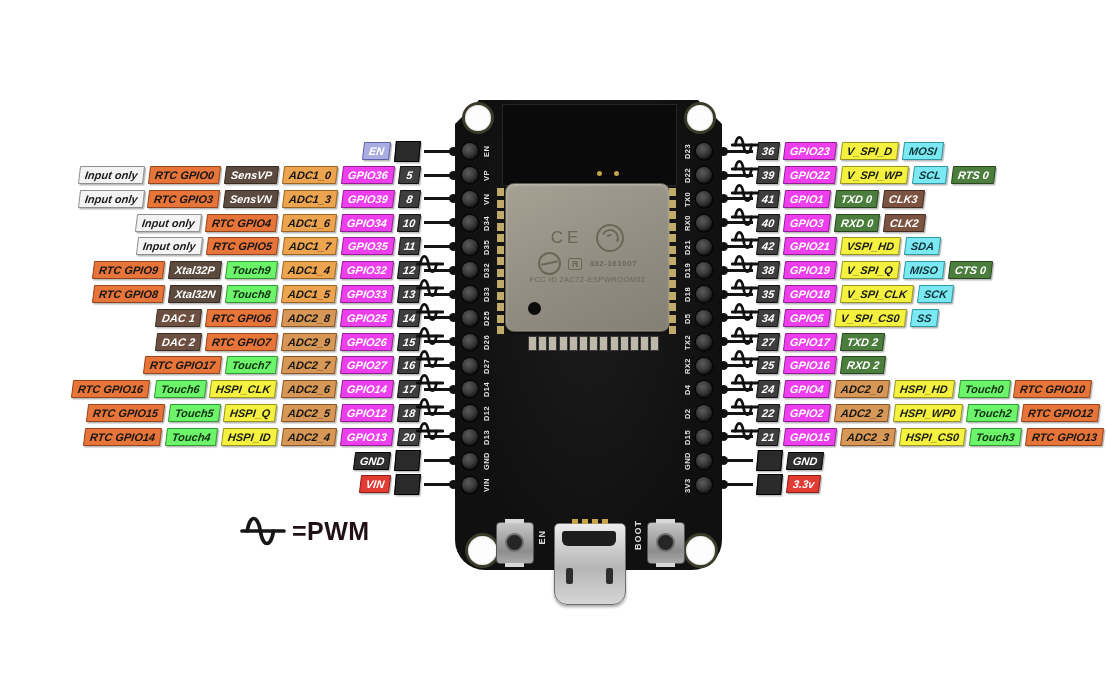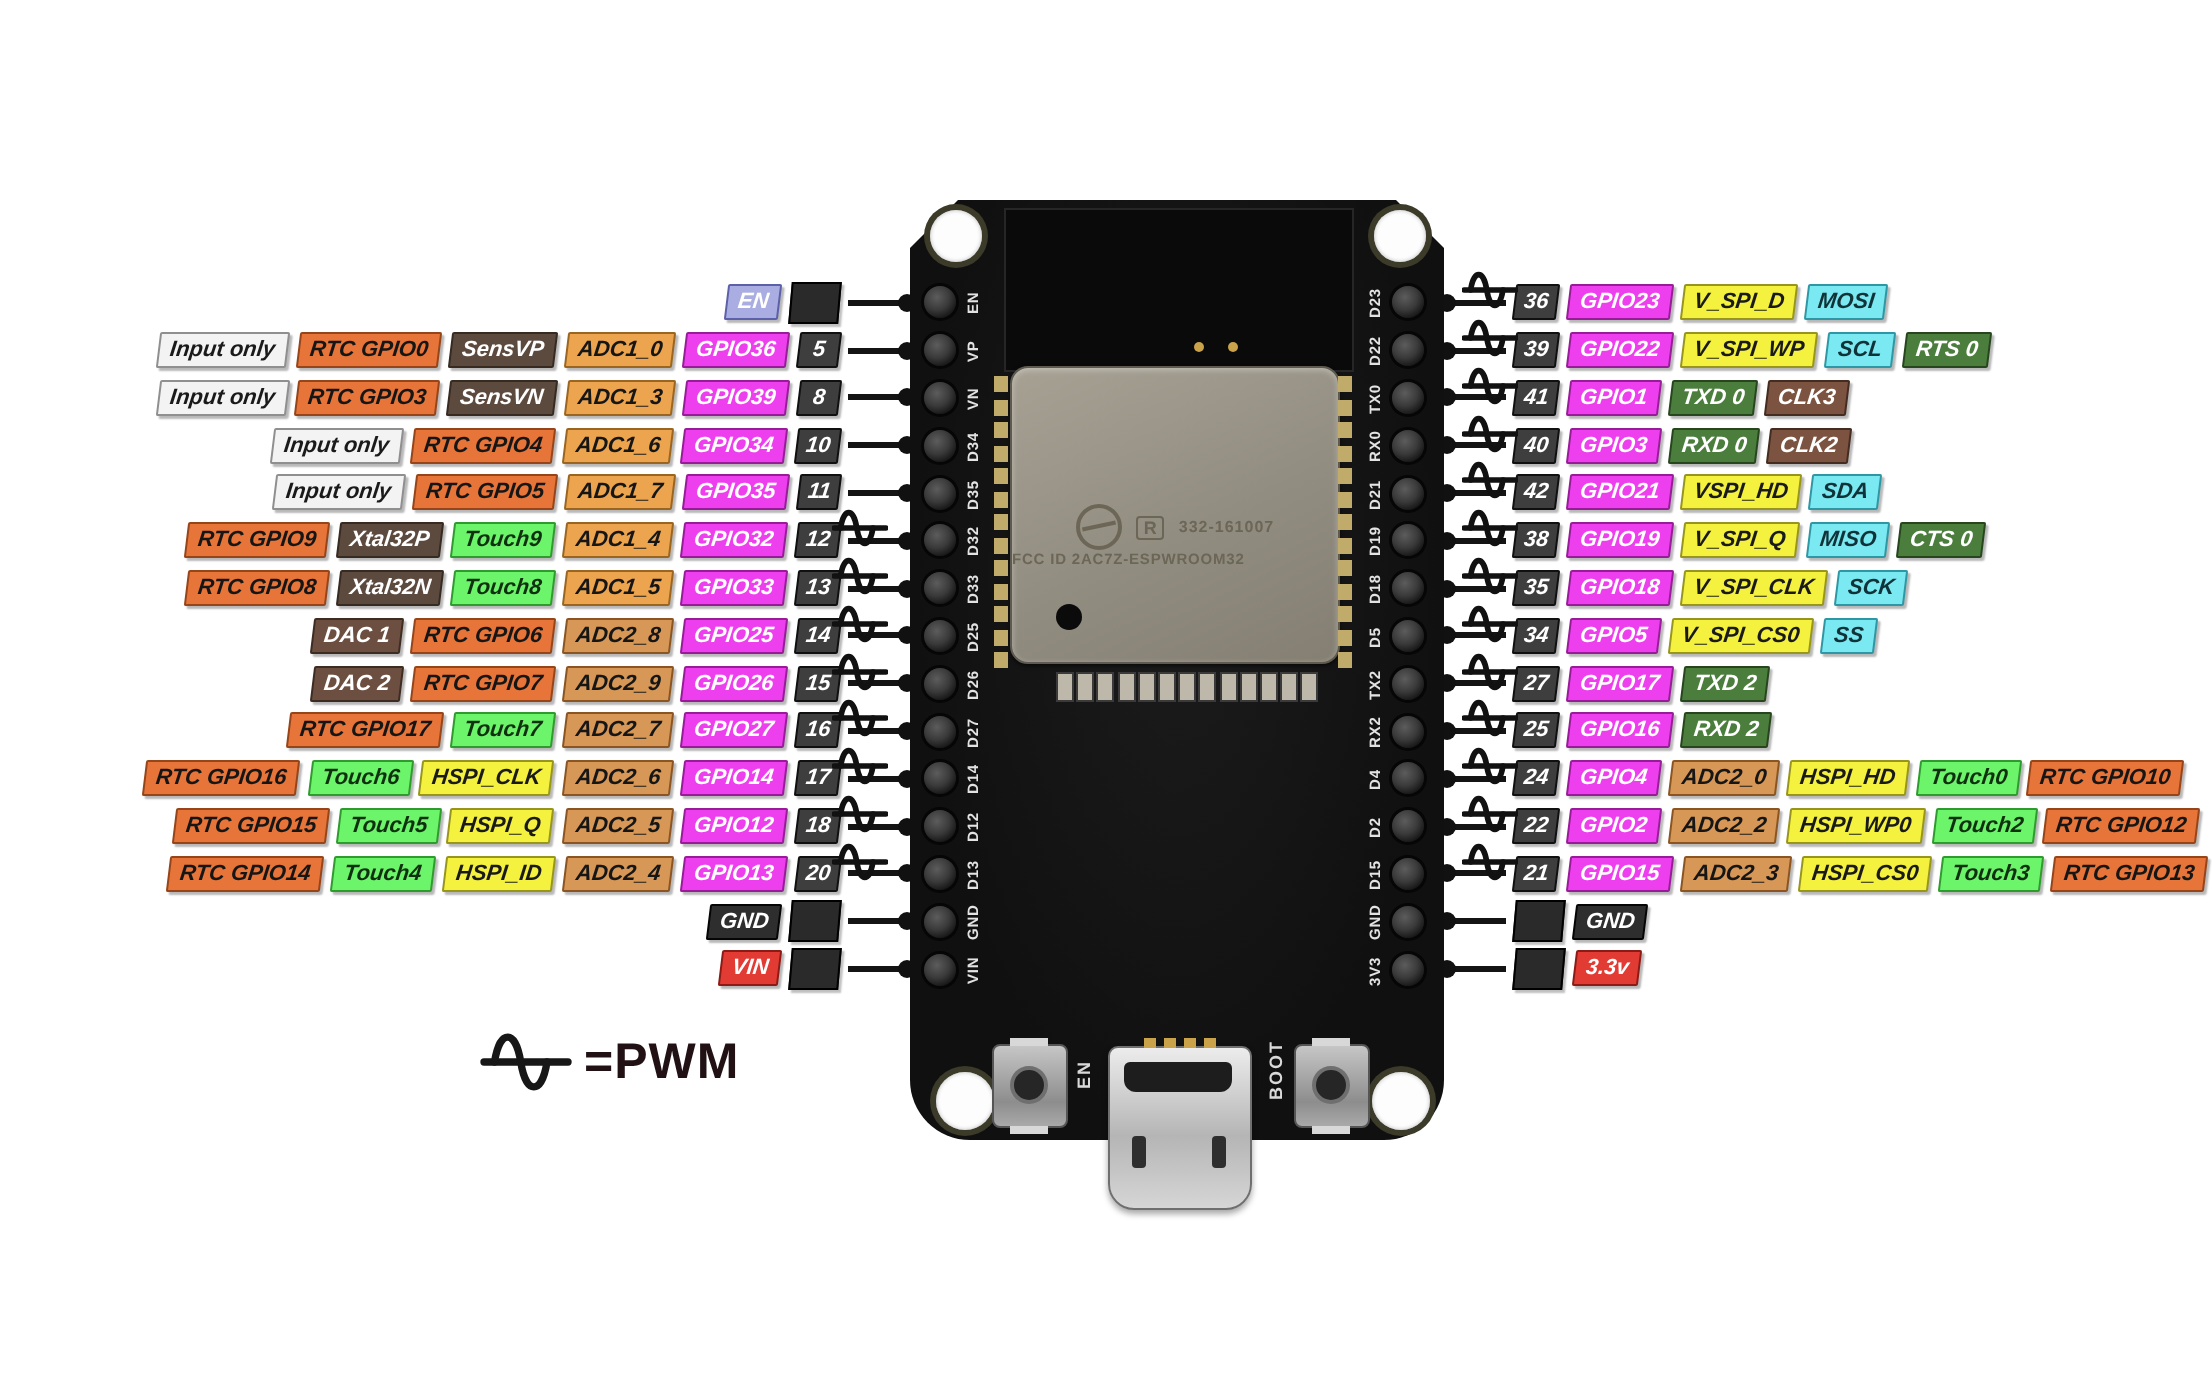--- a/index.html
+++ b/index.html
@@ -61,21 +61,21 @@
   .ce{font-size:17px;letter-spacing:4px;font-weight:400;}
   .swirl{width:24px;height:24px;border:2px solid #6b6656;border-radius:50%;position:relative;transform:rotate(-18deg);}
   .swirl::before{content:"";position:absolute;inset:3px;border:2px solid transparent;border-top-color:#6b6656;
                  border-right-color:#6b6656;border-radius:50%;}
   .swirl::after{content:"";position:absolute;inset:8px;border:2px solid transparent;border-top-color:#6b6656;border-radius:50%;}
   .sk-row3{position:absolute;left:0;top:68px;width:100%;display:flex;justify-content:center;align-items:center;gap:7px;}
   .certcircle{width:19px;height:19px;border:2px solid #6b6656;border-radius:50%;position:relative;}
   .certcircle::before{content:"";position:absolute;left:1px;right:1px;top:8px;height:2px;background:#6b6656;transform:rotate(-12deg);}
   .rbox{border:1.3px solid #6b6656;font-size:9px;font-weight:bold;padding:0 3px;border-radius:2px;}
   .certnum{font-size:8px;font-weight:bold;letter-spacing:.5px;}
-  .sk-row4{position:absolute;left:0;top:91px;width:100%;text-align:left;font-size:7.5px;font-weight:bold;letter-spacing:.4px;}
+  .sk-row4{position:absolute;left:0;top:91px;width:100%;text-align:center;font-size:7.5px;font-weight:normal;letter-spacing:.4px;}
   .pin1-dot{position:absolute;left:22px;top:118px;width:13px;height:13px;border-radius:50%;background:#0b0b0b;}
 
   .pad{position:absolute;background:#c0ab6a;}
   .bpad{position:absolute;background:#bdb8aa;border:1px solid #3a3a3a;}
   .hole{position:absolute;width:16px;height:16px;border-radius:50%;
         background:radial-gradient(circle at 40% 35%,#5c5c5c 0%,#3a3a3a 45%,#181818 75%);
         box-shadow:0 0 0 1.5px #060606;}
   .vlabel{position:absolute;width:14px;height:23px;writing-mode:vertical-rl;transform:rotate(180deg);
           font-size:7.5px;font-weight:bold;color:#e3e3e3;text-align:center;letter-spacing:.4px;line-height:14px;}
 
@@ -442,20 +442,24 @@
     <div class="mhole" style="left:10px;top:5px;width:26px;height:26px;"></div>
     <div class="mhole" style="left:232px;top:5px;width:26px;height:26px;"></div>
     <div class="mhole" style="left:13px;top:436px;width:29px;height:29px;"></div>
     <div class="mhole" style="left:231px;top:436px;width:29px;height:29px;"></div>
 
     <div id="antenna"></div>
     <div class="gold-dot" style="left:142px;top:71px;"></div>
     <div class="gold-dot" style="left:159px;top:71px;"></div>
 
     <div id="shield">
+      <div class="sk-row2">
+        <span class="ce">CE</span>
+        <span class="swirl"></span>
+      </div>
       <div class="sk-row3">
         <span class="certcircle"></span>
         <span class="rbox">R</span>
         <span class="certnum">332-161007</span>
       </div>
       <div class="sk-row4"><span>FCC ID 2AC7Z-ESPWROOM32</span></div>
       <div class="pin1-dot"></div>
     </div>
 
     <div class="tact" style="left:41px;top:422px;"></div>

